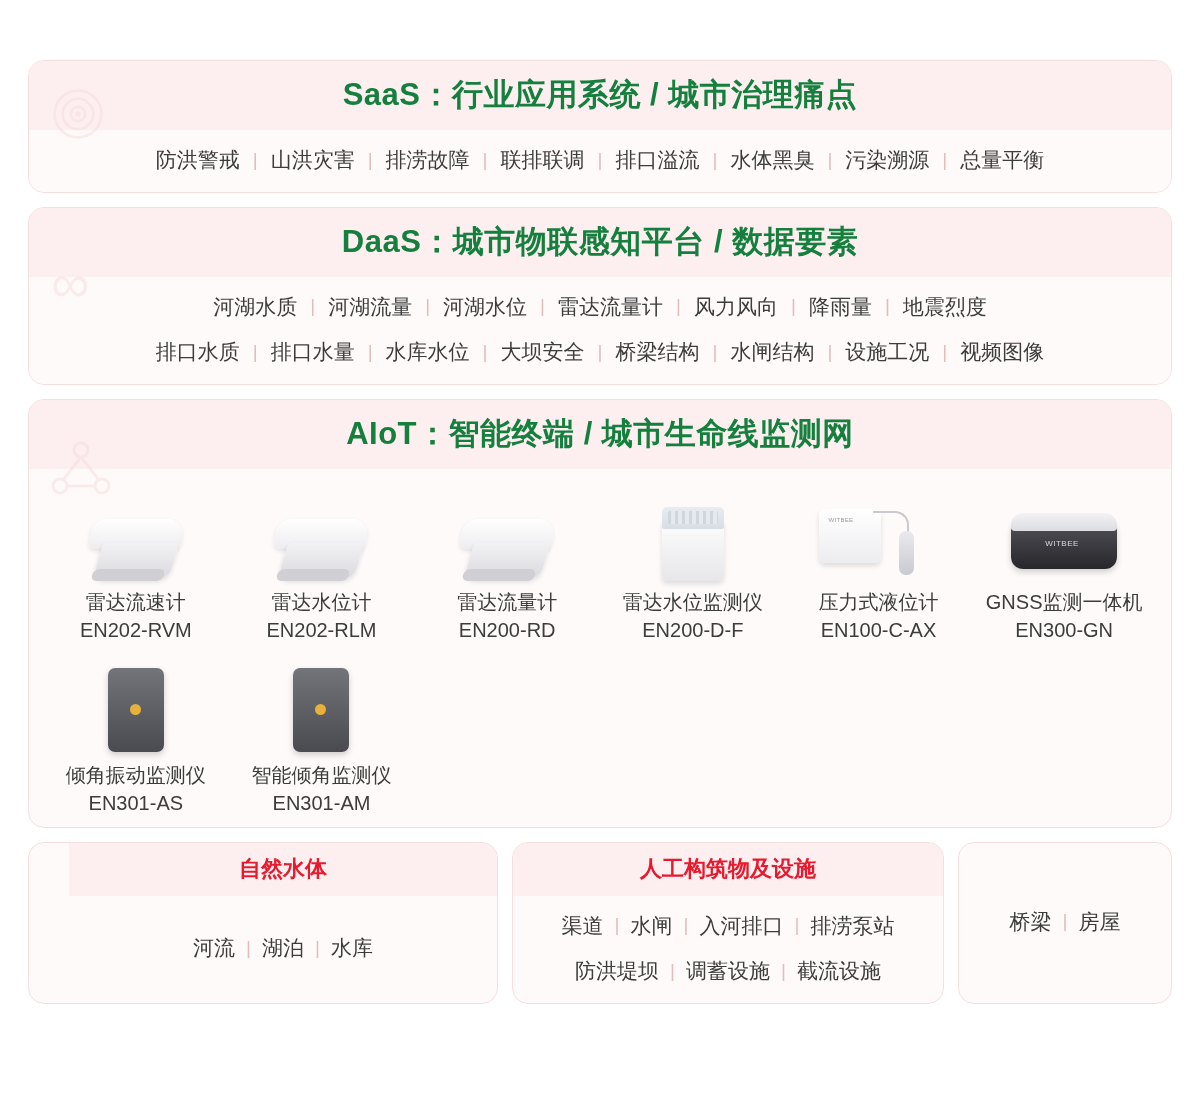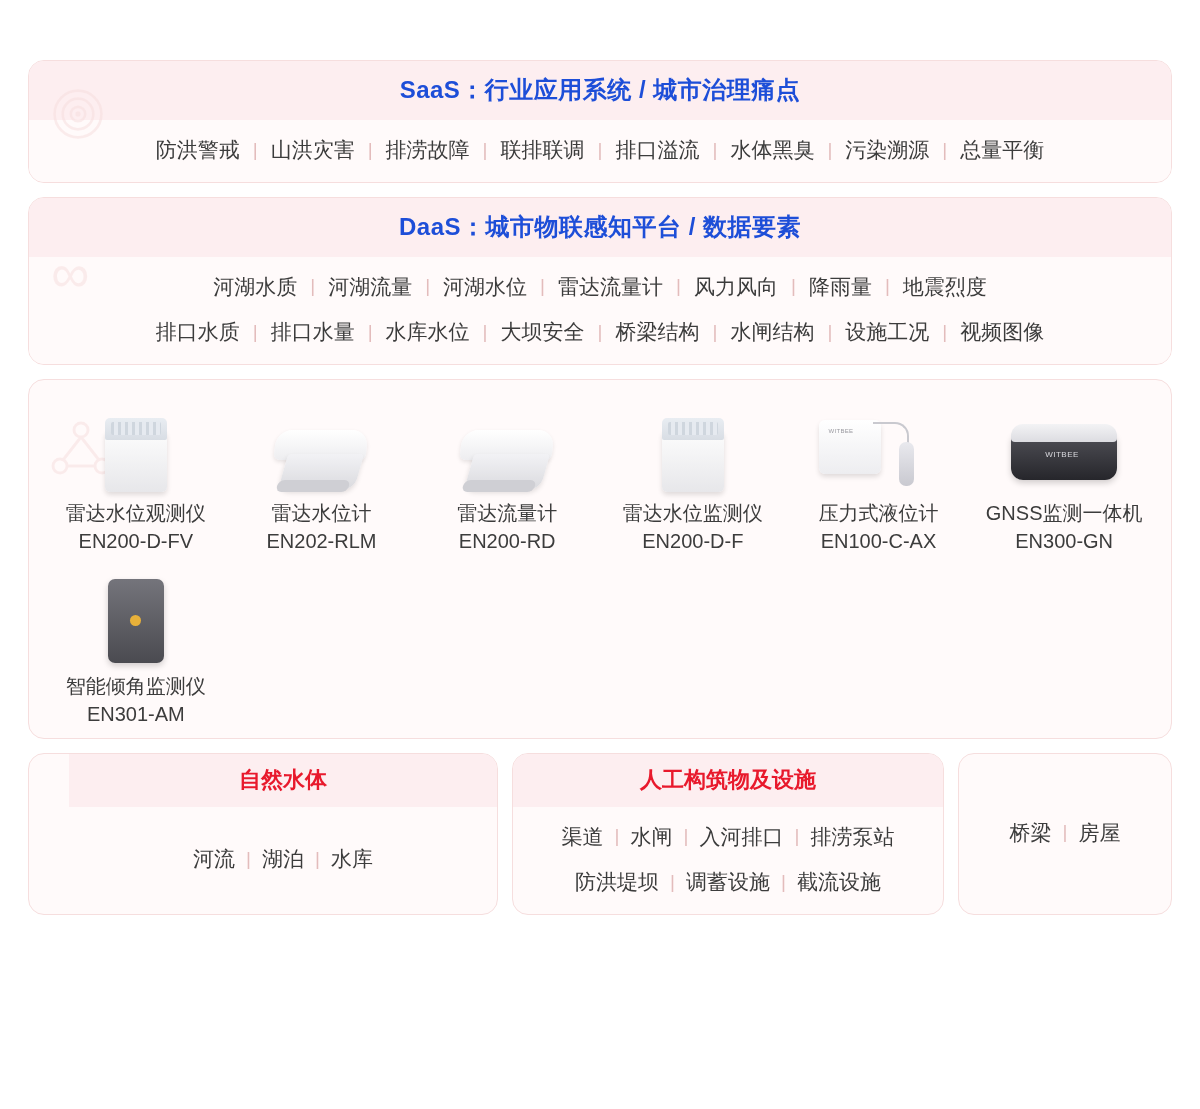--- a/index.html
+++ b/index.html
@@ -29,23 +29,23 @@
     border-radius: 16px;
     background: #fffafa;
     overflow: hidden;
   }
   .panel-header {
     background: #fdeef0;
     text-align: center;
     padding: 13px 10px 14px 10px;
   }
   .panel-title {
-    font-size: 24px;
+    font-size: 31px;
     font-weight: bold;
-    color: #1d4ed8;
+    color: #15803d;
     letter-spacing: 0.5px;
   }
   .panel-body {
     background: #fffafa;
     padding: 14px 10px 16px 10px;
   }
 
   
   .chip-row {
     display: flex;
@@ -432,34 +432,38 @@
 
   <section class="panel" id="aiot-panel">
     <div class="wm" style="top:40px;">
       <svg class="wm-node" viewBox="0 0 60 56" fill="none">
         <circle cx="30" cy="10" r="7" stroke="#f7dede" stroke-width="3"></circle>
         <circle cx="9" cy="46" r="7" stroke="#f7dede" stroke-width="3"></circle>
         <circle cx="51" cy="46" r="7" stroke="#f7dede" stroke-width="3"></circle>
         <path d="M30 17 L12 40 M30 17 L48 40 M16 46 L44 46" stroke="#f7dede" stroke-width="3"></path>
       </svg>
     </div>
+    <div class="panel-header">
+      <span class="panel-title">AIoT：</span><span class="panel-title">智能终端 / 城市生命线监测网</span>
+    </div>
 
     <div class="device-grid">
 
-
-      <div class="device">
-        <div class="device-img">
-          <div class="dev cube">
-              <div class="body"></div>
-              <div class="cap"></div>
+      <div class="device">
+        <div class="device-img">
+          <div class="dev radar-wedge">
+              <div class="top"></div>
+              <div class="face"></div>
+              <div class="lip"></div>
             </div>
         </div>
-        <div class="device-name">雷达水位观测仪</div>
-        <div class="device-model">EN200-D-FV</div>
-      </div>
+        <div class="device-name">雷达流速计</div>
+        <div class="device-model">EN202-RVM</div>
+      </div>
+
 
 
       <div class="device">
         <div class="device-img">
           <div class="dev radar-wedge">
               <div class="top"></div>
               <div class="face"></div>
               <div class="lip"></div>
             </div>
         </div>
@@ -510,28 +514,38 @@
           <div class="dev gnss">
               <div class="body"></div>
               <div class="lid"></div>
               <div class="brand">WITBEE</div>
             </div>
         </div>
         <div class="device-name">GNSS监测一体机</div>
         <div class="device-model">EN300-GN</div>
       </div>
 
-
       <div class="device">
         <div class="device-img">
           <div class="dev tilt">
               <div class="body"></div>
               <div class="dot"></div>
             </div>
         </div>
+        <div class="device-name">倾角振动监测仪</div>
+        <div class="device-model">EN301-AS</div>
+      </div>
+
+      <div class="device">
+        <div class="device-img">
+          <div class="dev tilt">
+              <div class="body"></div>
+              <div class="dot"></div>
+            </div>
+        </div>
         <div class="device-name">智能倾角监测仪</div>
         <div class="device-model">EN301-AM</div>
       </div>
 
     </div>
   </section>
 
   <div class="bottom-row">
 
     <section class="bottom-panel" id="natural-water-panel">

